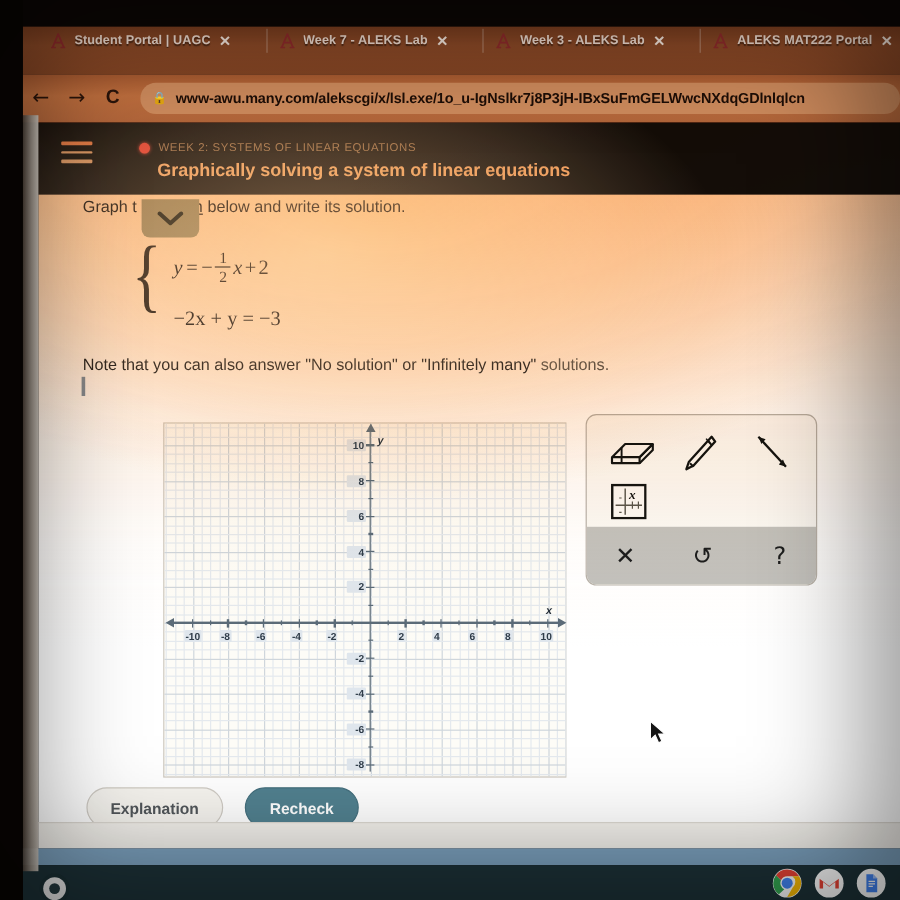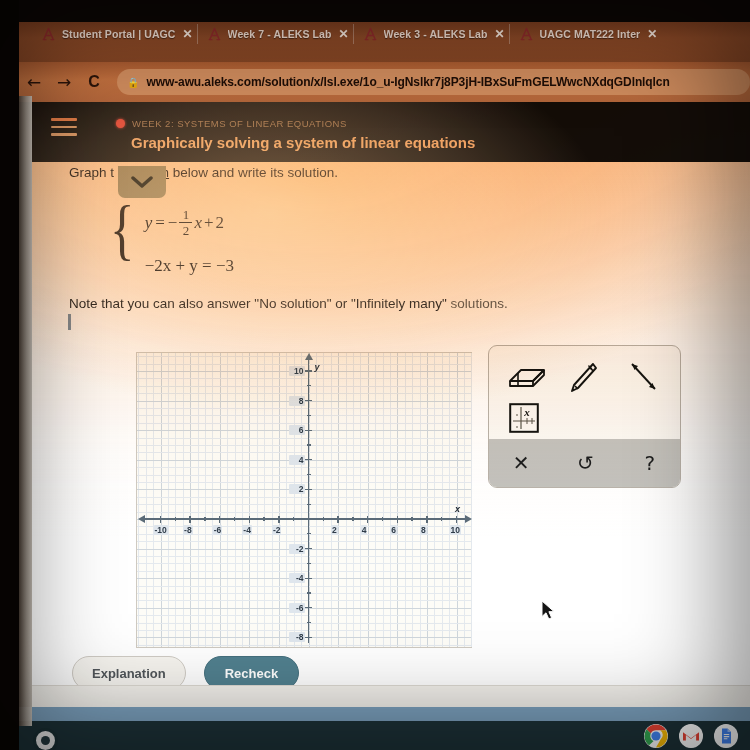--- a/index.html
+++ b/index.html
@@ -11,21 +11,21 @@
 
   
   .bezel-top{ position:absolute; left:0; top:0; width:750px; height:22px; background:#0c0705; z-index:40; }
   .bezel-left{ position:absolute; left:0; top:0; width:19px; height:750px; background:#090503; z-index:40; }
   .bezel-left-sheen{ position:absolute; left:19px; top:96px; width:13px; height:630px;
       background:linear-gradient(90deg,#4c4138 0%,#9c9389 55%,#cdc6bd 100%); z-index:39; opacity:.95; }
 
   
   #tabstrip{ position:absolute; left:19px; top:22px; width:731px; height:40px;
       background:linear-gradient(180deg,#7d3f20 0%,#8d4a27 40%,#844524 100%); z-index:20; }
-  .tabs{ display:flex; align-items:center; height:24px; padding-left:14px; }
+  .tabs{ display:flex; align-items:center; height:24px; padding-left:14px;justify-content:space-between; }
   .tab{ display:flex; align-items:center; height:30px; padding:0 6px 0 8px;
         position:relative; max-width:172px; flex:0 0 auto; }
   .tab + .tab::before{ content:""; position:absolute; left:-2px; top:5px; width:1px; height:20px;
         background:rgba(255,255,255,.28); }
   .tab-fav{ width:15px; height:15px; flex:0 0 15px; margin-right:6px; position:relative; }
   .tab-fav svg{ display:block; }
   .tab-title{ font-size:10.5px; color:#f2ded2; white-space:nowrap; overflow:hidden;
         text-overflow:clip; letter-spacing:.1px; font-weight:600; text-shadow:0 1px 1px rgba(0,0,0,.5); }
   .tab-close{ margin-left:7px; color:#f7e9df; font-size:12px; font-weight:700; flex:0 0 auto; }
 
@@ -194,33 +194,33 @@
           <span class="tab-title">Week 3 - ALEKS Lab</span>
           <span class="tab-close">✕</span>
         </div>
         <div class="tab">
           <span class="tab-fav">
             <svg width="15" height="15" viewBox="0 0 15 15">
               <path d="M7.5 1.5 L3 12 M7.5 1.5 L12 12 M4.6 8.6 L10.4 8.6" stroke="#8f2b2b" stroke-width="1.5" fill="none" stroke-linecap="round"></path>
               <path d="M2.2 12.6 L5 12.6 M10 12.6 L12.8 12.6" stroke="#8f2b2b" stroke-width="1.4" stroke-linecap="round"></path>
             </svg>
           </span>
-          <span class="tab-title">UAGC MAT222 Inter</span>
+          <span class="tab-title">ALEKS MAT222 Portal</span>
           <span class="tab-close">✕</span>
         </div>
       </div>
   </div>
 
   <div id="omnirow">
     <div class="nav-btn">←</div>
     <div class="nav-btn">→</div>
     <div class="nav-btn reload">C</div>
     <div id="urlbox">
       <span class="lock">🔒</span>
-      <span id="urltext">www-awu.aleks.com/solution/x/lsl.exe/1o_u-IgNslkr7j8P3jH-IBxSuFmGELWwcNXdqGDlnlqlcn</span>
+      <span id="urltext">www-awu.many.com/alekscgi/x/lsl.exe/1o_u-IgNslkr7j8P3jH-IBxSuFmGELWwcNXdqGDlnlqlcn</span>
     </div>
   </div>
 
   <div id="appheader">
     <div class="hamb">
         <i></i>
         <i></i>
         <i></i>
       </div>
     <div class="kicker">

